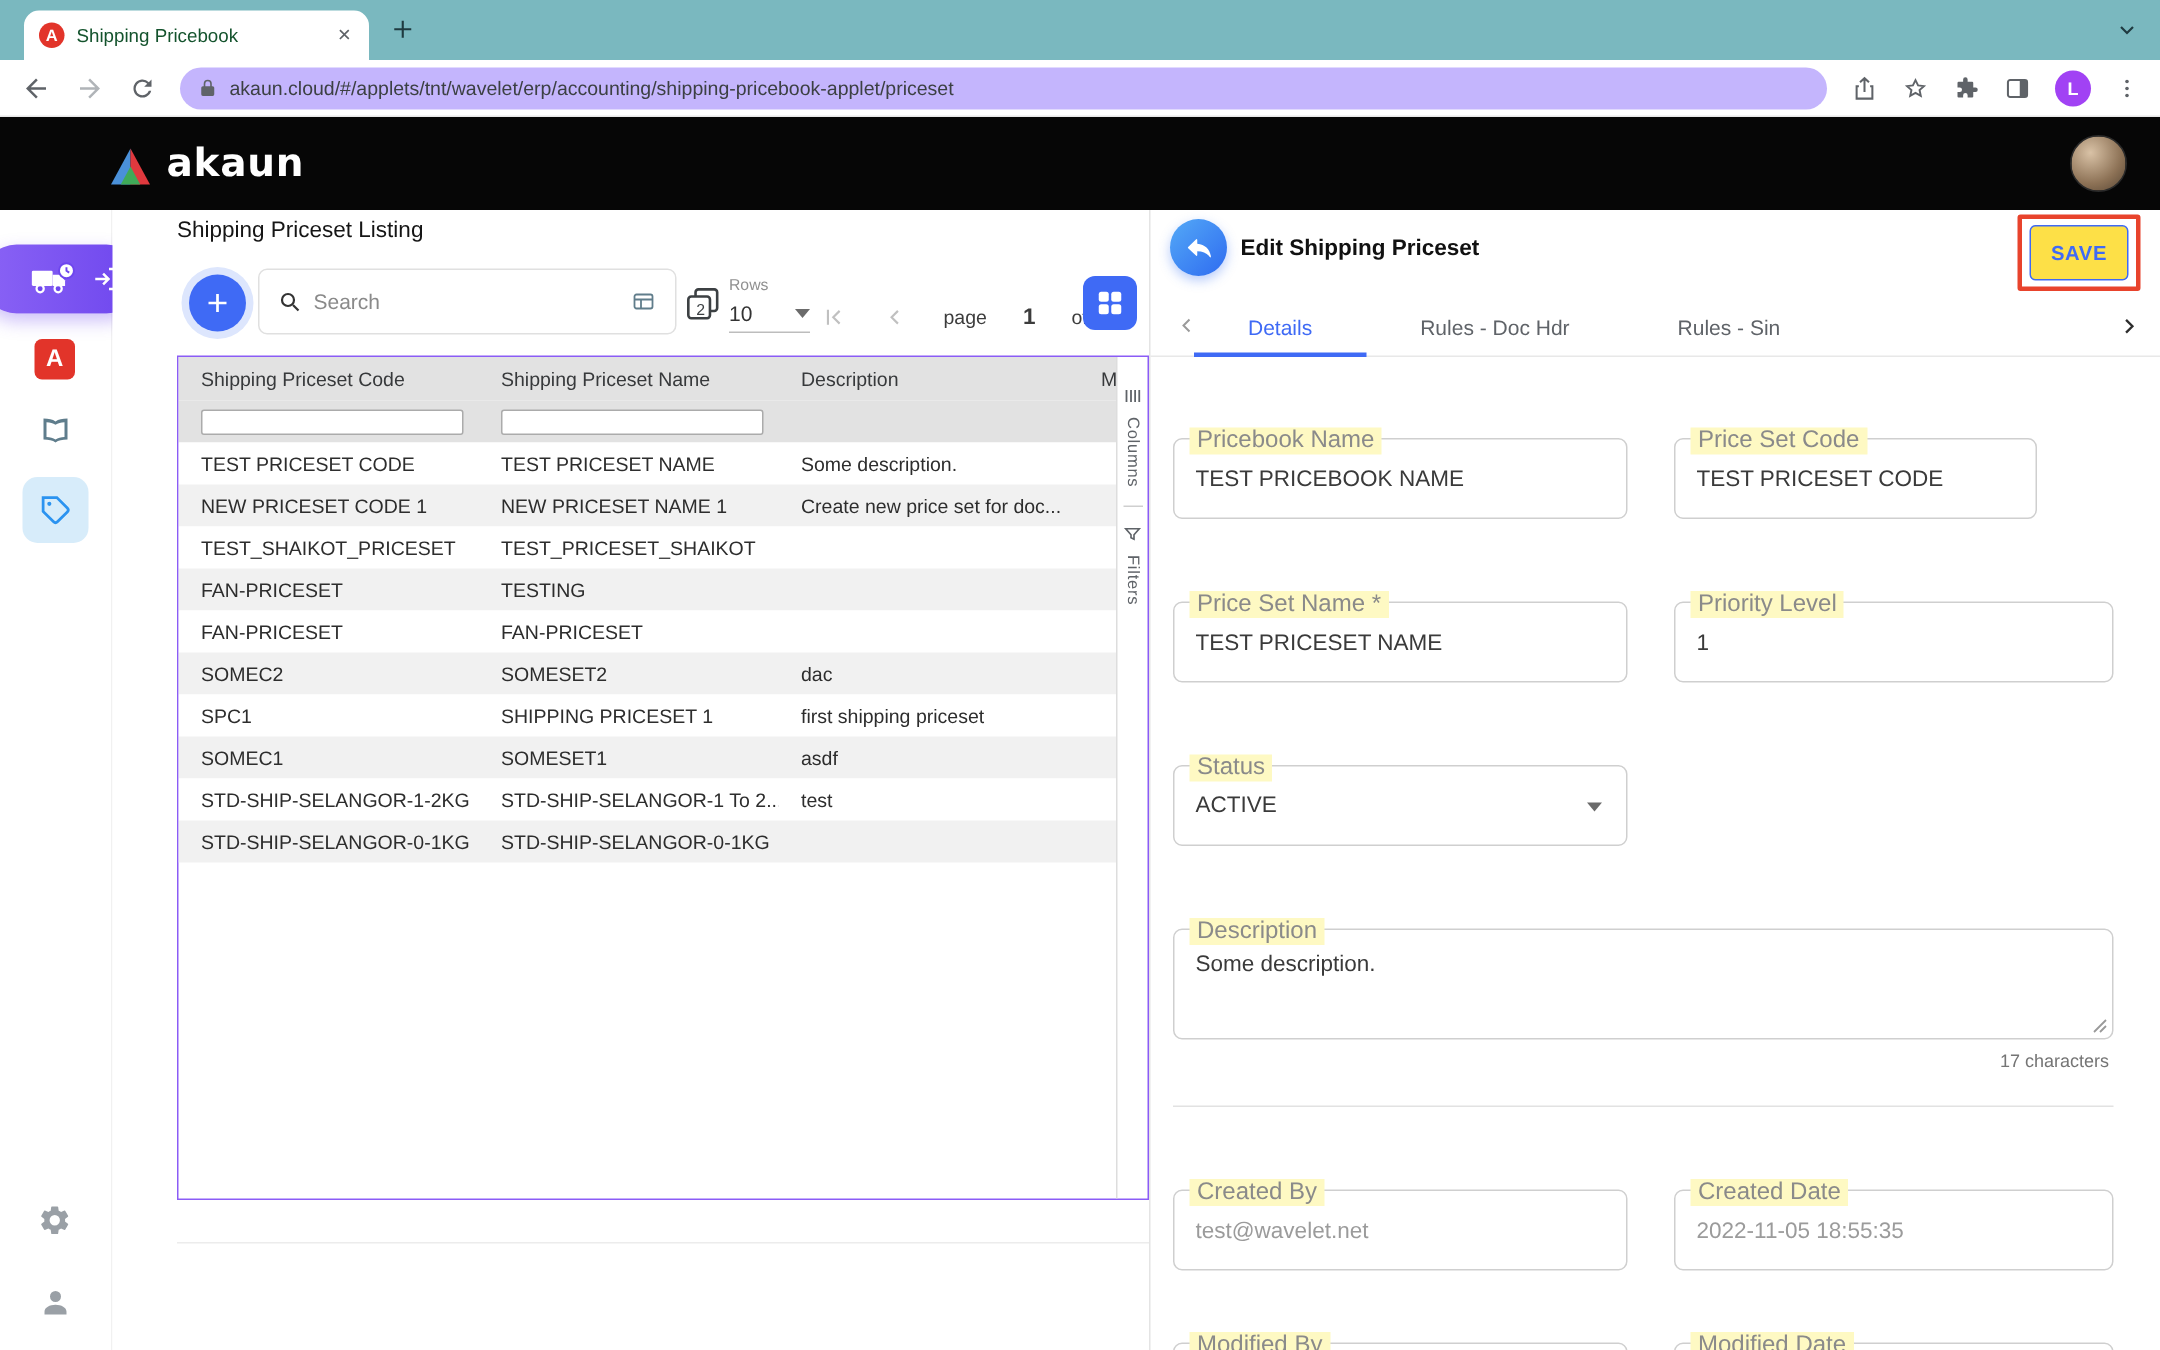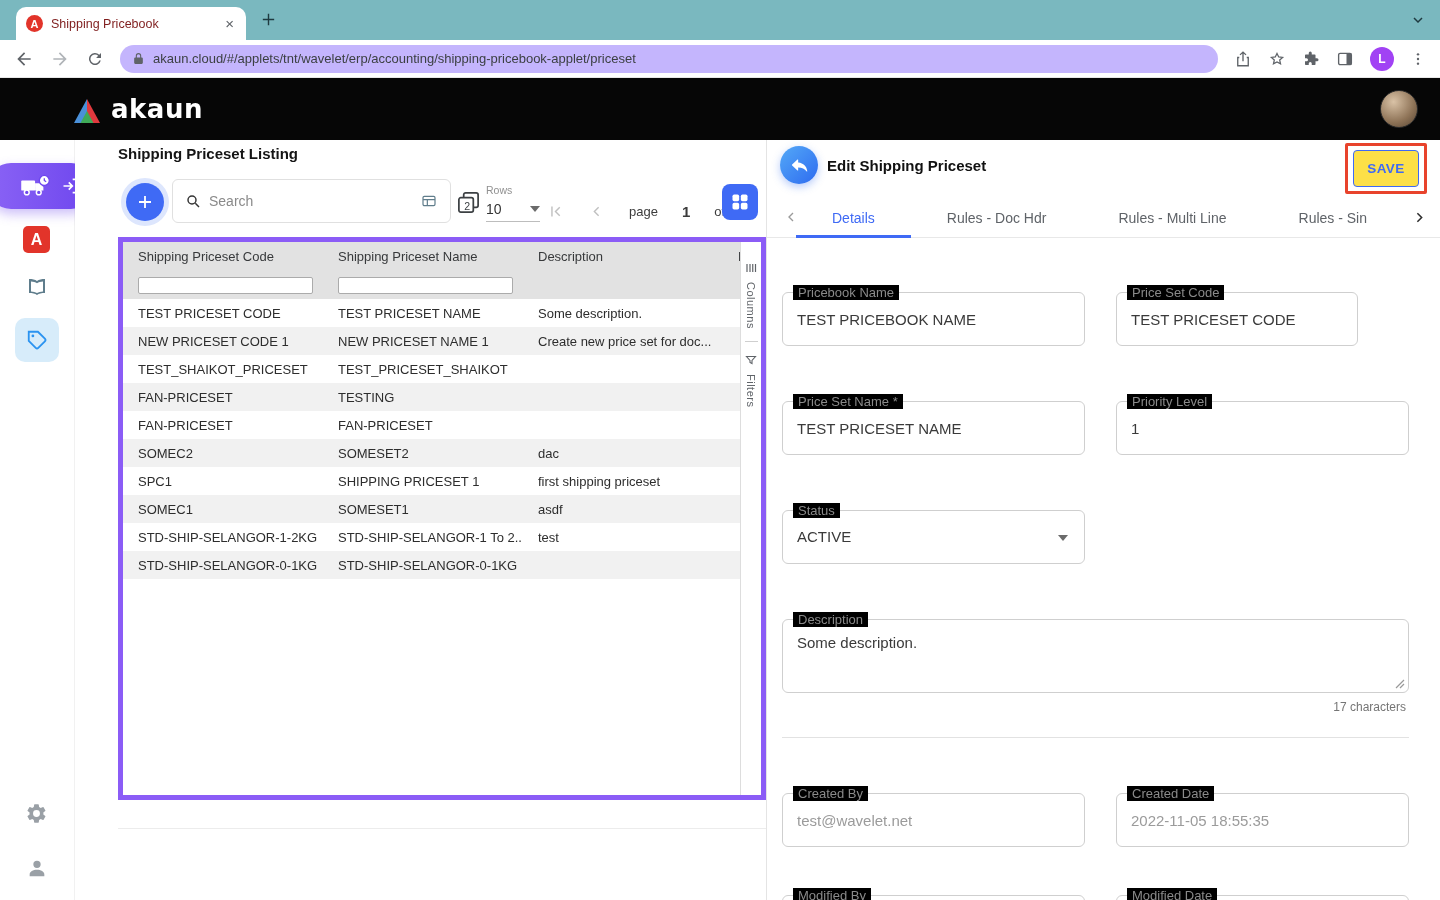--- a/index.html
+++ b/index.html
@@ -4,21 +4,21 @@
 <style>
   *{box-sizing:border-box;margin:0;padding:0}
   html,body{width:1440px;height:900px;overflow:hidden;font-family:"Liberation Sans","DejaVu Sans",sans-serif;background:#fff}
   .screen{position:relative;width:1440px;height:900px;overflow:hidden}
   .ic{display:block}
 
   
   .tabstrip{position:absolute;top:0;left:0;width:1440px;height:40px;background:#7ab8bf}
   .tab{position:absolute;left:16px;top:7px;width:230px;height:33px;background:#fff;border-radius:10px 10px 0 0;display:flex;align-items:center;padding:0 10px;gap:8px}
   .favicon{width:17px;height:17px;border-radius:50%;background:#e2342a;color:#fff;font-size:11px;font-weight:bold;display:flex;align-items:center;justify-content:center;flex:none}
-  .tab-title{font-size:12.5px;color:#7f1d1d;flex:1;white-space:nowrap;overflow:hidden}
+  .tab-title{font-size:12.5px;color:#14532d;flex:1;white-space:nowrap;overflow:hidden}
   .tab-close{color:#5f6368;font-size:15px;line-height:1;padding:2px}
   .newtab{position:absolute;left:260px;top:11px;color:#1f3a40}
   .strip-caret{position:absolute;right:14px;top:12px;color:#1f3a40}
 
   
   .urlbar{position:absolute;top:40px;left:0;width:1440px;height:38px;background:#fff;display:flex;align-items:center;padding:0 14px;gap:16px;border-bottom:1px solid #e8e8e8}
   .nav-ic{color:#5f6368}
   .nav-ic.dim{color:#b0b4b8}
   .omnibox{flex:1;height:28px;background:#c4b5fd;border-radius:14px;display:flex;align-items:center;padding:0 12px;gap:8px;min-width:0}
   .url-text{font-size:13px;color:#3c4043;white-space:nowrap;overflow:hidden}
@@ -38,37 +38,37 @@
 
   
   .active-pill{position:absolute;left:-12px;top:23px;width:106px;height:46px;background:linear-gradient(90deg,#8a63f5,#6e46ee);border-radius:24px;display:flex;align-items:center;justify-content:flex-end;gap:9px;padding-right:13px;box-shadow:0 5px 12px rgba(110,70,238,.35)}
   .pdf-tile{position:absolute;left:23px;top:86px;width:27px;height:27px;background:#e2342a;border-radius:5px;color:#fff;font-weight:bold;font-size:16px;display:flex;align-items:center;justify-content:center}
   .book-ic{position:absolute;left:24px;top:135px;color:#5f7d8c}
   .tag-tile{position:absolute;left:15px;top:178px;width:44px;height:44px;background:#d7ecfa;border-radius:10px;display:flex;align-items:center;justify-content:center}
   .gear-ic{position:absolute;left:25px;top:662px;color:#9aa0a6}
   .person-ic{position:absolute;left:26px;top:717px;color:#9aa0a6}
 
   
-  .listing-title{position:absolute;left:43px;top:5px;font-size:15px;font-weight:bold;color:#151515}
+  .listing-title{position:absolute;left:43px;top:5px;font-size:15px;font-weight:normal;color:#151515}
   .plus-btn{position:absolute;left:51px;top:43px;width:38px;height:38px;border-radius:50%;background:#3f6af5;color:#fff;display:flex;align-items:center;justify-content:center;box-shadow:0 0 0 5px #dde6fd;border:none}
   .searchbox{position:absolute;left:97px;top:39px;width:279px;height:44px;border:1px solid #e0e0e0;border-radius:6px;display:flex;align-items:center;padding:0 12px;gap:8px;background:#fff}
   .searchbox input{border:none;outline:none;flex:1;font-size:14px;color:#333;background:transparent;min-width:0}
   .searchbox input::placeholder{color:#8a8a8a}
   .dual-pane{position:absolute;left:381px;top:50px;color:#3c4043}
   .rows-ctl{position:absolute;left:411px;top:44px;width:54px}
   .rows-label{font-size:10.5px;color:#909090}
   .rows-val{display:flex;align-items:center;justify-content:space-between;font-size:14px;color:#333;margin-top:5px;border-bottom:1px solid #bdbdbd;padding-bottom:4px}
   .caret-down{width:0;height:0;border-left:5px solid transparent;border-right:5px solid transparent;border-top:6px solid #6b6b6b}
   .pagination{position:absolute;left:472px;top:56px;height:30px;display:flex;align-items:center;gap:24px;font-size:13px;color:#3c3c3c}
   .pg-ic{color:#3c3c3c}
   .pg-ic.dim{color:#c0c0c0}
   .pg-current{font-weight:bold;font-size:15px}
   .grid-btn{position:absolute;left:647px;top:44px;width:36px;height:36px;border-radius:8px;background:#3f6af5;border:none;display:flex;align-items:center;justify-content:center}
 
-  .table-wrap{position:absolute;left:43px;top:97px;width:648px;height:563px;border:5px solid #8b5cf6;display:flex}
+  .table-wrap{position:absolute;left:43px;top:97px;width:648px;height:563px;border:1px solid #8b5cf6;display:flex}
   .table-data{width:626px;overflow:hidden}
   .trow,.thead,.tfilter{display:grid;grid-template-columns:200px 200px 200px 1fr;align-items:center}
   .thead{height:29px;background:#e2e2e2;font-size:13px;color:#37393b;font-weight:500}
   .tfilter{height:28px;background:#e2e2e2}
   .trow{height:28px;font-size:13px;color:#2d2d2d;background:#fff}
   .trow.alt{background:#f1f1f1}
   .tcell{padding-left:15px;white-space:nowrap;overflow:hidden}
   .tfilter input{margin-left:15px;width:175px;height:17px;border:1px solid #ababab;border-radius:2px;background:#fff;outline:none;font-size:12px;padding:0 4px}
   .side-strip{width:21px;border-left:1px solid #ddd;display:flex;flex-direction:column;align-items:center;padding-top:20px;gap:8px}
   .vtext{writing-mode:vertical-rl;font-size:11px;color:#5f6368;letter-spacing:.5px}
@@ -82,21 +82,21 @@
   .save-btn{width:66px;height:37px;background:#fde047;border:1.5px solid #3f6af5;border-radius:4px;color:#3f6af5;font-size:13.5px;font-weight:bold;letter-spacing:.4px}
   .etabs-row{position:absolute;left:0;right:0;top:58px;height:40px;border-bottom:1px solid #e8e8e8}
   .etabs{margin-left:29px;margin-right:40px;height:40px;display:flex;overflow:hidden}
   .etab{padding:0 36px;line-height:40px;font-size:14px;color:#5f6368;white-space:nowrap;position:relative}
   .etab.active{color:#3f6af5;font-weight:500}
   .etab.active::after{content:'';position:absolute;left:0;right:0;bottom:0;height:3px;background:#3f6af5}
   .etab-chev-l{position:absolute;left:16px;top:11px;color:#9a9a9a}
   .etab-chev-r{position:absolute;right:12px;top:11px;color:#2d2d2d;background:#fff;padding-left:4px}
 
   .field{position:absolute;border:1px solid #cfcfcf;border-radius:6px;background:#fff}
-  .field>label{position:absolute;top:-8px;left:10px;font-size:13px;color:#8a8a8a;background:#000000;padding:0 5px;white-space:nowrap}
+  .field>label{position:absolute;top:-8px;left:10px;font-size:16px;color:#8a8a8a;background:#fef9c3;padding:0 5px;white-space:nowrap}
   .field input{width:100%;height:100%;border:none;outline:none;background:transparent;padding:0 14px;font-size:15px;color:#3a3a3a;font-family:inherit}
   .field.readonly input{color:#9b9b9b}
   .field .sel-val{padding:0 14px;font-size:15px;color:#3a3a3a;line-height:52px}
   .field .sel-caret{position:absolute;right:16px;top:24px}
   .field textarea{width:100%;height:100%;border:none;outline:none;background:transparent;resize:none;padding:14px 14px 8px;font-size:15px;color:#3a3a3a;font-family:inherit}
   .resize-glyph{position:absolute;right:3px;bottom:3px;color:#999}
   .f-pricebook{left:15px;top:152px;width:303px;height:54px}
   .f-pricesetcode{left:349px;top:152px;width:242px;height:54px}
   .f-pricesetname{left:15px;top:261px;width:303px;height:54px}
   .f-priority{left:349px;top:261px;width:293px;height:54px}
@@ -419,21 +419,20 @@
 
       <div class="etabs-row">
         <span class="etab-chev-l">
           <svg class="ic" width="16" height="16" viewBox="0 0 24 24" fill="none" stroke="currentColor" stroke-width="2">
               <path d="M15 6l-6 6 6 6"></path>
             </svg>
         </span>
         <div class="etabs">
             <div class="etab active">Details</div>
             <div class="etab">Rules - Doc Hdr</div>
-            <div class="etab">Rules - Multi Line</div>
             <div class="etab">Rules - Sin</div>
           </div>
         <span class="etab-chev-r">
           <svg class="ic" width="17" height="17" viewBox="0 0 24 24" fill="none" stroke="currentColor" stroke-width="2.2">
               <path d="M9 6l6 6-6 6"></path>
             </svg>
         </span>
       </div>
 
       <div class="field f-pricebook">

